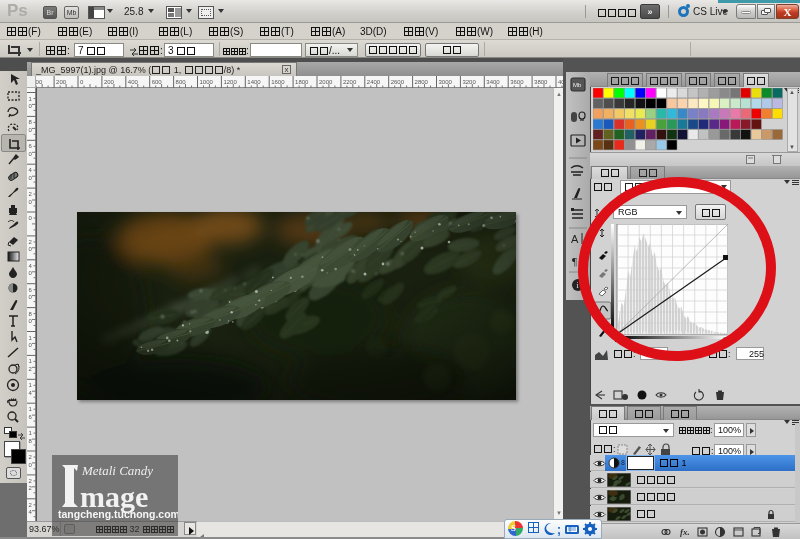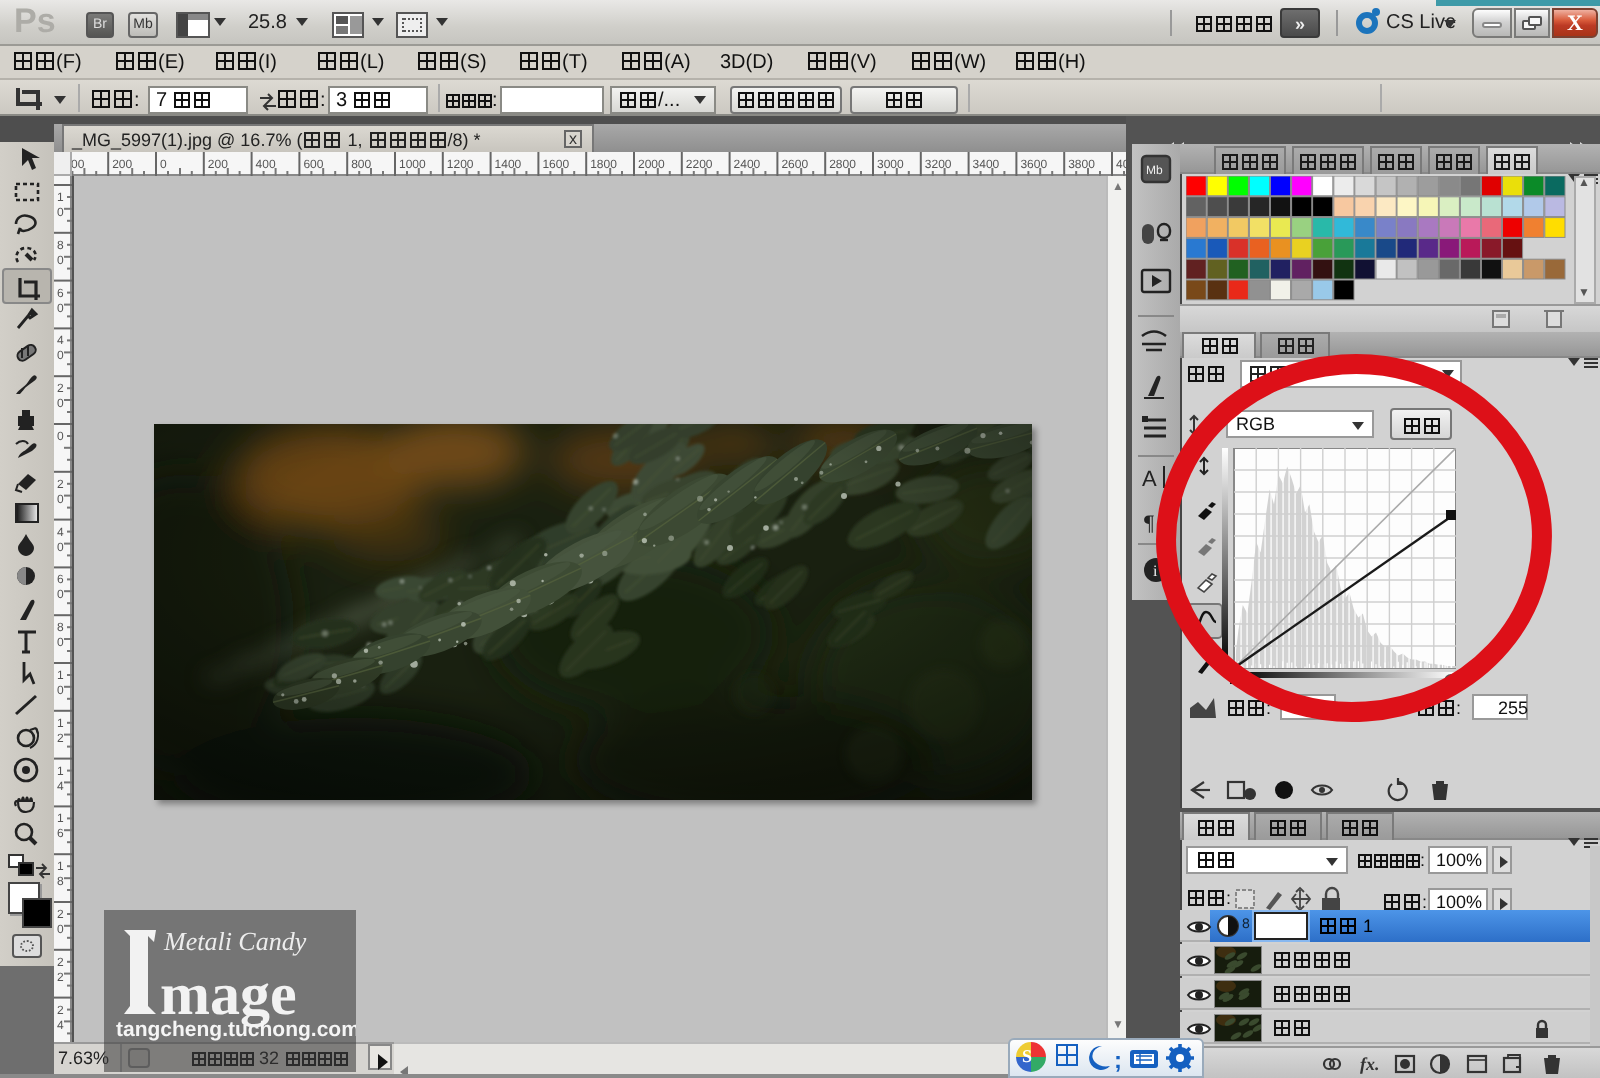--- a/index.html
+++ b/index.html
@@ -878,21 +878,21 @@
     <rect width="439" height="188" fill="#0a0e06" opacity=".18"></rect>
   </svg>
 
 <div class="abs" style="left:553px;top:88px;width:10px;height:433px;background:#f1f1ef;border-left:1px solid #bbb"></div>
 <div class="abs" style="left:556px;top:91px;font-size:6px;color:#777">▲</div>
 <div class="abs" style="left:556px;top:510px;font-size:6px;color:#777">▼</div>
 <div class="abs" style="left:197px;top:521px;width:356px;height:16px;background:#e6e5e2;border-top:1px solid #bbb"></div>
 <div class="abs" style="left:200px;top:526px"><span style="display:inline-block;width:0;height:0;border-top:3px solid transparent;border-bottom:3px solid transparent;border-right:4px solid #777;"></span></div>
 <div class="abs" style="left:545px;top:526px"><span style="display:inline-block;width:0;height:0;border-top:3px solid transparent;border-bottom:3px solid transparent;border-left:4px solid #777;"></span></div>
 <div class="abs" style="left:27px;top:521px;width:170px;height:16px;background:#d6d4d0;border-top:1px solid #999"></div>
-<div class="abs" style="left:29px;top:524px;font-size:9px;color:#222">7.63%</div>
+<div class="abs" style="left:29px;top:524px;font-size:9px;color:#222">93.67%</div>
 <div class="abs" style="left:60px;top:522px;width:1px;height:14px;background:#aaa"></div>
 <div class="abs" style="left:64px;top:524px;width:11px;height:10px;border:1px solid #888;border-radius:2px;background:#c8c6c2"></div>
 <div class="abs" style="left:95px;top:524px;font-size:9px;color:#111;white-space:nowrap"><i class="gn"></i><i class="gn"></i><i class="gn"></i><i class="gn"></i> 32 <i class="gn"></i><i class="gn"></i><i class="gn"></i><i class="gn"></i></div>
 <div class="abs" style="left:184px;top:522px;width:12px;height:13px;background:#e8e6e2;border:1px solid #888;text-align:center;line-height:0;padding:4px 0 0 3px"><span style="display:inline-block;width:0;height:0;border-top:4px solid transparent;border-bottom:4px solid transparent;border-left:5px solid #111;"></span></div>
 <div class="abs" style="left:0;top:537px;width:800px;height:2px;background:#8a8a8a"></div>
 
 <div class="abs" style="left:52px;top:455px;width:126px;height:81px;background:rgba(62,62,62,.58);z-index:5">
 <svg width="126" height="81" viewBox="0 0 126 81">
 <path d="M10 10 L26 10 L25 16 L22 13 L22 48 L26 52 L10 52 L13 48 L13 13 Z" fill="#f2f2f2"></path>
 <text x="28" y="52" font-family="Liberation Serif" font-weight="bold" font-size="30" fill="#f2f2f2">mage</text>

